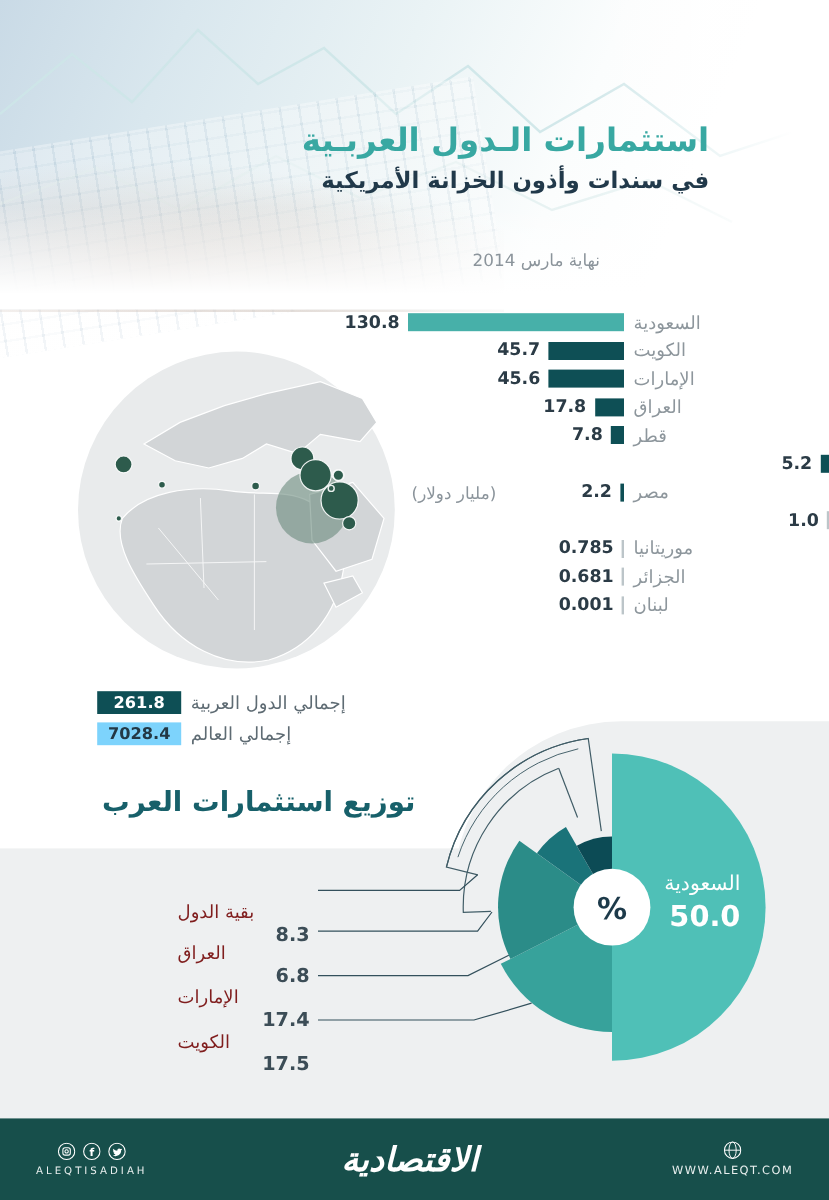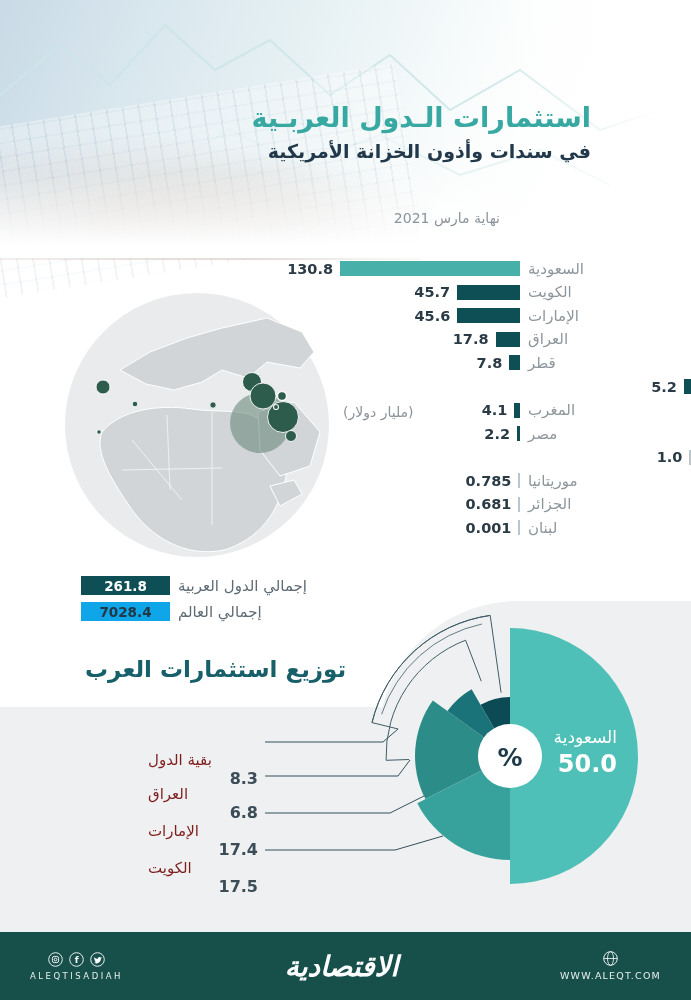--- a/index.html
+++ b/index.html
@@ -28,24 +28,24 @@
   .bars{position:absolute;left:0;right:0;top:257px;}
   .bar-row{display:flex;align-items:center;height:23.55px;}
   .bar-spacer{flex:1;}
   .bar-value{font-size:14.5px;font-weight:bold;color:#2b3b46;margin-right:7px;white-space:nowrap;}
   .bar-rect{height:15px;}
   .bar-label{width:171px;padding-left:8px;box-sizing:border-box;font-size:15px;color:#8d969c;
              direction:rtl;text-align:left;white-space:nowrap;}
   .unit-label{position:absolute;left:343px;top:404px;font-size:14px;color:#8b949b;direction:rtl;}
   
   .total-row{position:absolute;left:81px;display:flex;align-items:center;gap:8px;height:19px;}
-  .total-box{width:89px;height:19px;display:flex;align-items:center;justify-content:center;
+  .total-box{width:70px;height:19px;display:flex;align-items:center;justify-content:center;
              font-size:13.5px;font-weight:bold;}
   .total-box.dark{background:#0e4f55;color:#ffffff;}
-  .total-box.light{background:#0ea5e9;color:#233845;text-align:right;}
+  .total-box.light{background:#7dd3fc;color:#233845;text-align:right;}
   .total-label{font-size:15px;color:#5e6b73;direction:rtl;white-space:nowrap;}
   
   .gray-bump{position:absolute;left:378px;right:0;top:601px;height:140px;background:#eef0f1;
              border-radius:150px 0 0 0;}
   .gray-panel{position:absolute;left:0;right:0;top:707px;bottom:68px;background:#eef0f1;}
   .dist-title{position:absolute;left:85px;top:656px;font-size:23px;font-weight:bold;color:#17606a;direction:rtl;}
   .dist-row{position:absolute;left:148px;width:110px;display:flex;justify-content:space-between;
             align-items:center;direction:rtl;}
   .dist-value{font-size:16px;font-weight:bold;color:#3c4d57;margin-top:38px;}
   .dist-name{font-size:15px;color:#7f1d1d;white-space:nowrap;}
@@ -81,21 +81,21 @@
       <polyline points="0,170 80,140 150,175 230,130 300,165 380,135 460,175 540,150 610,185" fill="none" stroke="#d7e9ea" stroke-width="2" opacity="0.55"></polyline>
     </svg>
     <div class="fade-b"></div>
     <div class="fade-r"></div>
   </div>
 
   <div class="title-block">
     <div class="title-main">استثمارات الـدول العربـية</div>
     <div class="title-sub">في سندات وأذون الخزانة الأمريكية</div>
   </div>
-  <div class="date-label">نهاية مارس 2021</div>
+  <div class="date-label">نهاية مارس 2014</div>
 
   <svg class="globe-svg" width="270" height="270" viewBox="0 0 270 270">
     <circle cx="135" cy="135" r="132" fill="#e9ebec"></circle>
     <g fill="#d2d5d7" stroke="#ffffff" stroke-width="1">
 
       <path d="M58,80 L88,62 L125,48 L160,38 L205,28 L240,42 L252,62 L238,78 L205,72 L186,88 L160,80 L140,92 L112,100 L84,94 Z"></path>
 
       <path d="M40,142 C58,120 96,114 130,119 C158,123 176,118 196,128 C215,137 228,158 224,186 C218,222 196,250 162,260 C124,268 88,248 66,214 C50,190 32,162 40,142 Z"></path>
 
       <path d="M196,122 L232,112 L258,142 L248,176 L218,186 L198,160 Z"></path>
@@ -152,26 +152,20 @@
       <div class="bar-row">
         <div class="bar-spacer"></div>
         <span class="bar-value">7.8</span>
         <div class="bar-rect" style="width:10.7328px;background:#0e4f55;"></div>
         <div class="bar-label">قطر</div>
       </div>
       <div class="bar-row">
         <div class="bar-spacer"></div>
         <span class="bar-value">5.2</span>
         <div class="bar-rect" style="width:7.1552px;background:#0e4f55;"></div>
-      </div>
-      <div class="bar-row">
-        <div class="bar-spacer"></div>
-        <span class="bar-value">4.1</span>
-        <div class="bar-rect" style="width:5.641599999999999px;background:#0e4f55;"></div>
-        <div class="bar-label">المغرب</div>
       </div>
       <div class="bar-row">
         <div class="bar-spacer"></div>
         <span class="bar-value">2.2</span>
         <div class="bar-rect" style="width:3.0272px;background:#0e4f55;"></div>
         <div class="bar-label">مصر</div>
       </div>
       <div class="bar-row">
         <div class="bar-spacer"></div>
         <span class="bar-value">1.0</span>

